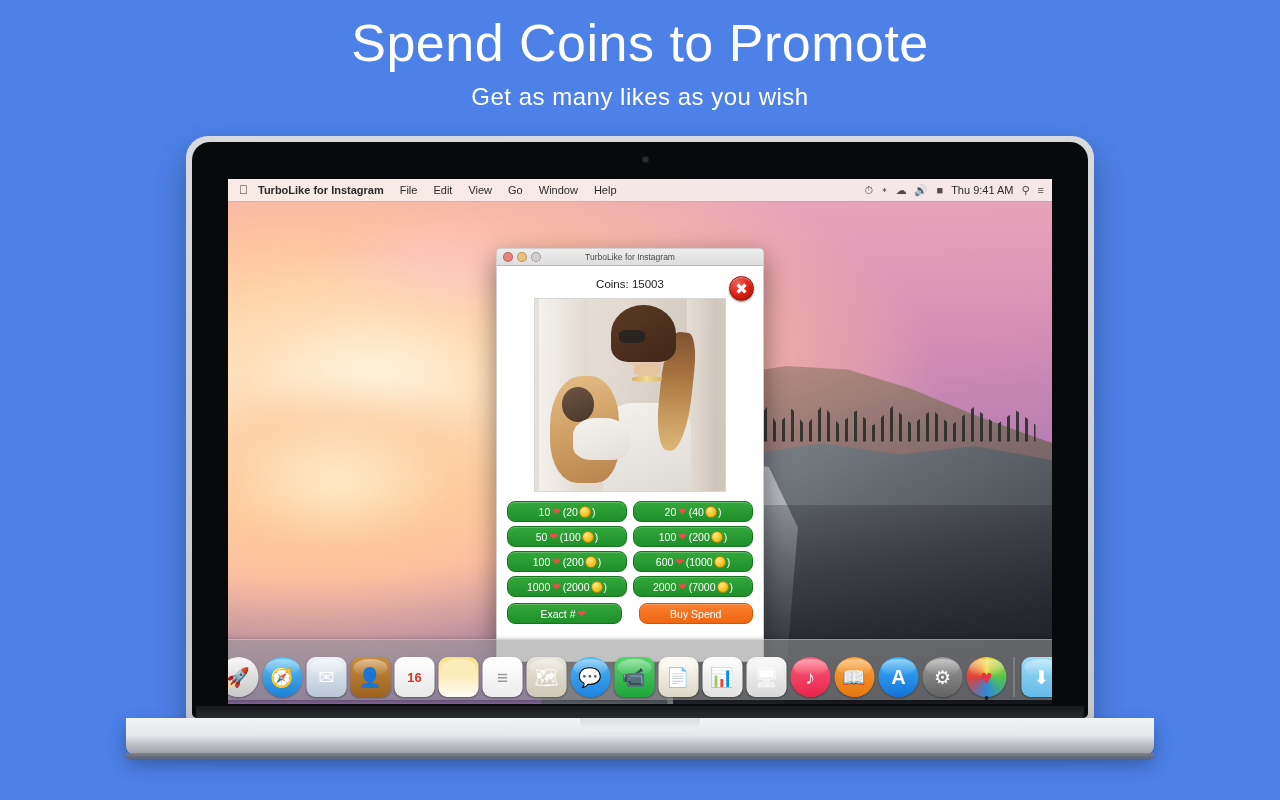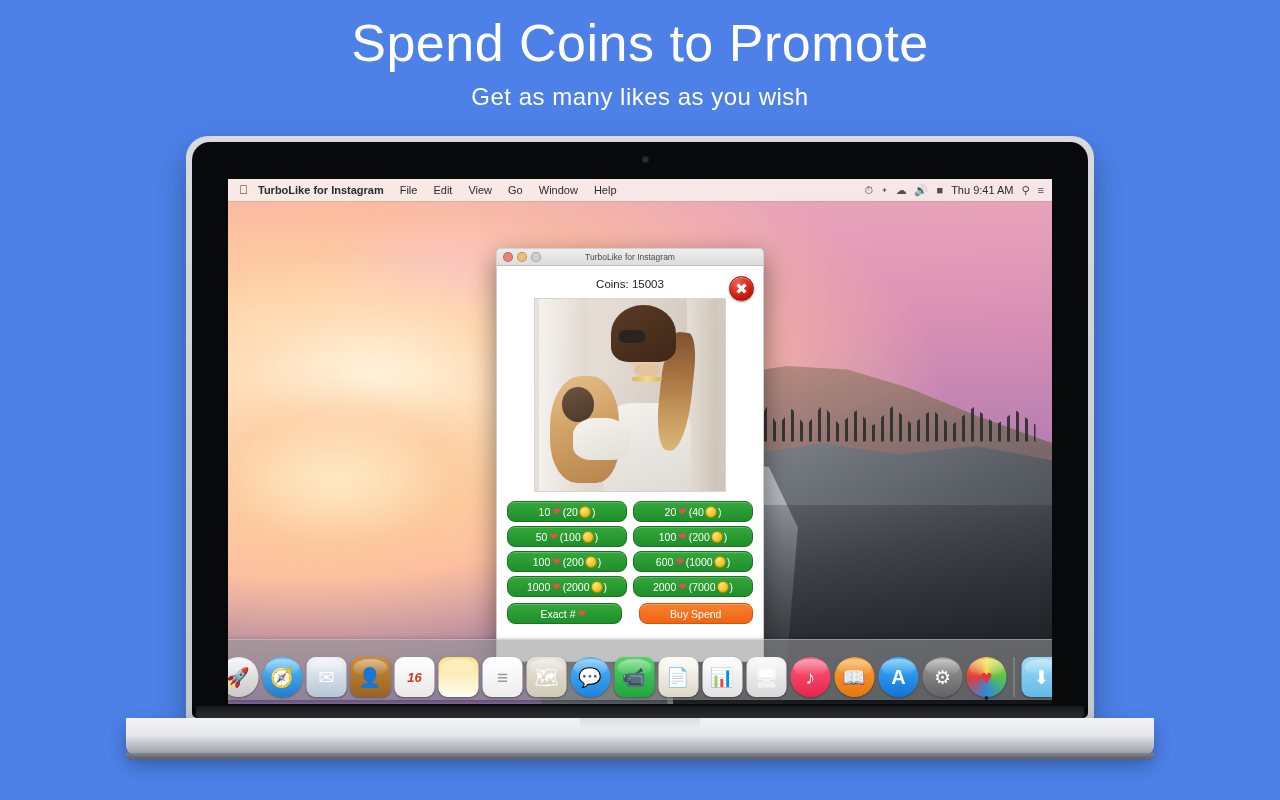--- a/index.html
+++ b/index.html
@@ -400,21 +400,21 @@
               <div class="em">🧭</div>
             </div>
             <div class="dk" style="background: linear-gradient(rgb(238, 242, 247), rgb(185, 198, 214));">
               <div class="gl"></div>
               <div class="em">✉</div>
             </div>
             <div class="dk" style="background: linear-gradient(rgb(201, 140, 62), rgb(154, 99, 31));">
               <div class="gl"></div>
               <div class="em">👤</div>
             </div>
-            <div class="dk" style="background: linear-gradient(rgb(255, 255, 255), rgb(232, 232, 232)); font-style: italic;">
+            <div class="dk" style="background: linear-gradient(rgb(255, 255, 255), rgb(232, 232, 232));">
               <div class="gl"></div>
               <div class="em" style="color: rgb(214, 52, 44); font-size: 13px; font-weight: bold;">16</div>
             </div>
             <div class="dk" style="background: linear-gradient(rgb(251, 224, 138), rgb(253, 252, 244));">
               <div class="gl"></div>
             </div>
             <div class="dk" style="background: linear-gradient(rgb(255, 255, 255), rgb(237, 237, 237));">
               <div class="gl"></div>
               <div class="em" style="color: rgb(154, 154, 154);">≡</div>
             </div>

